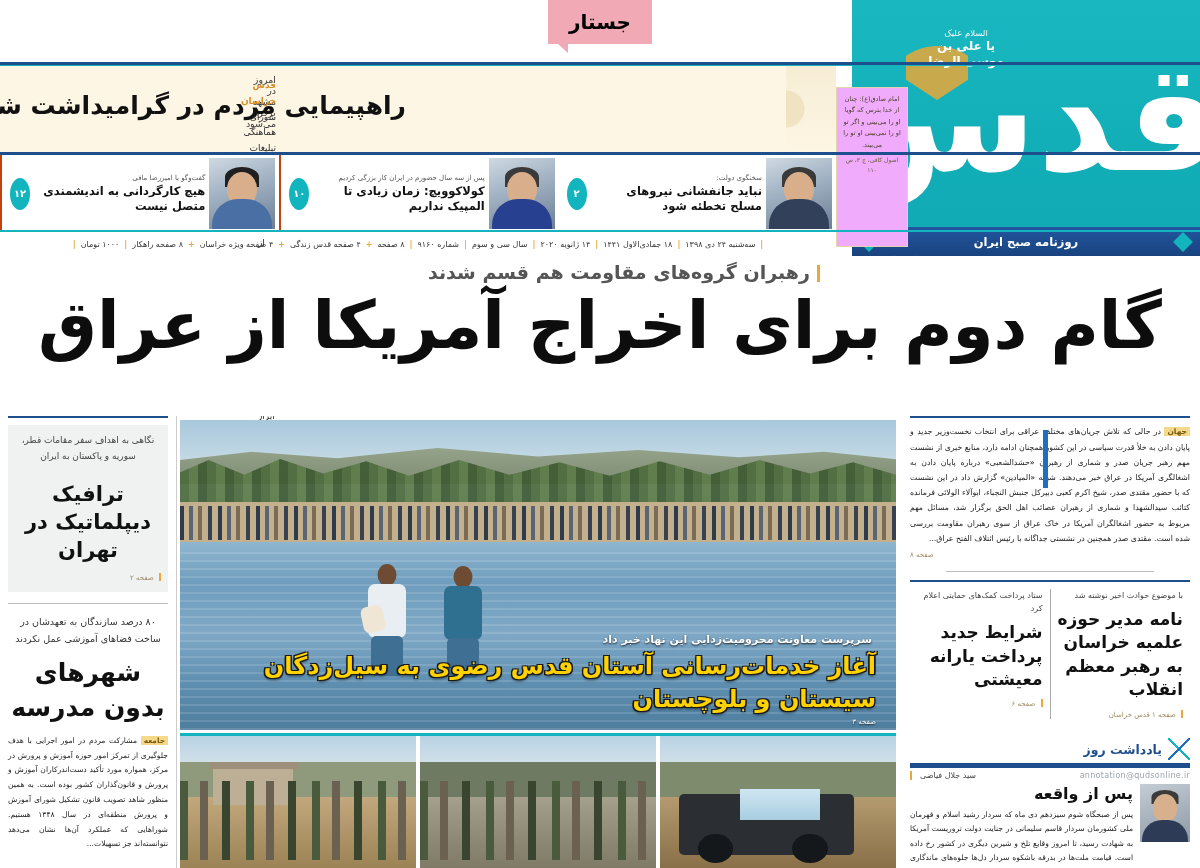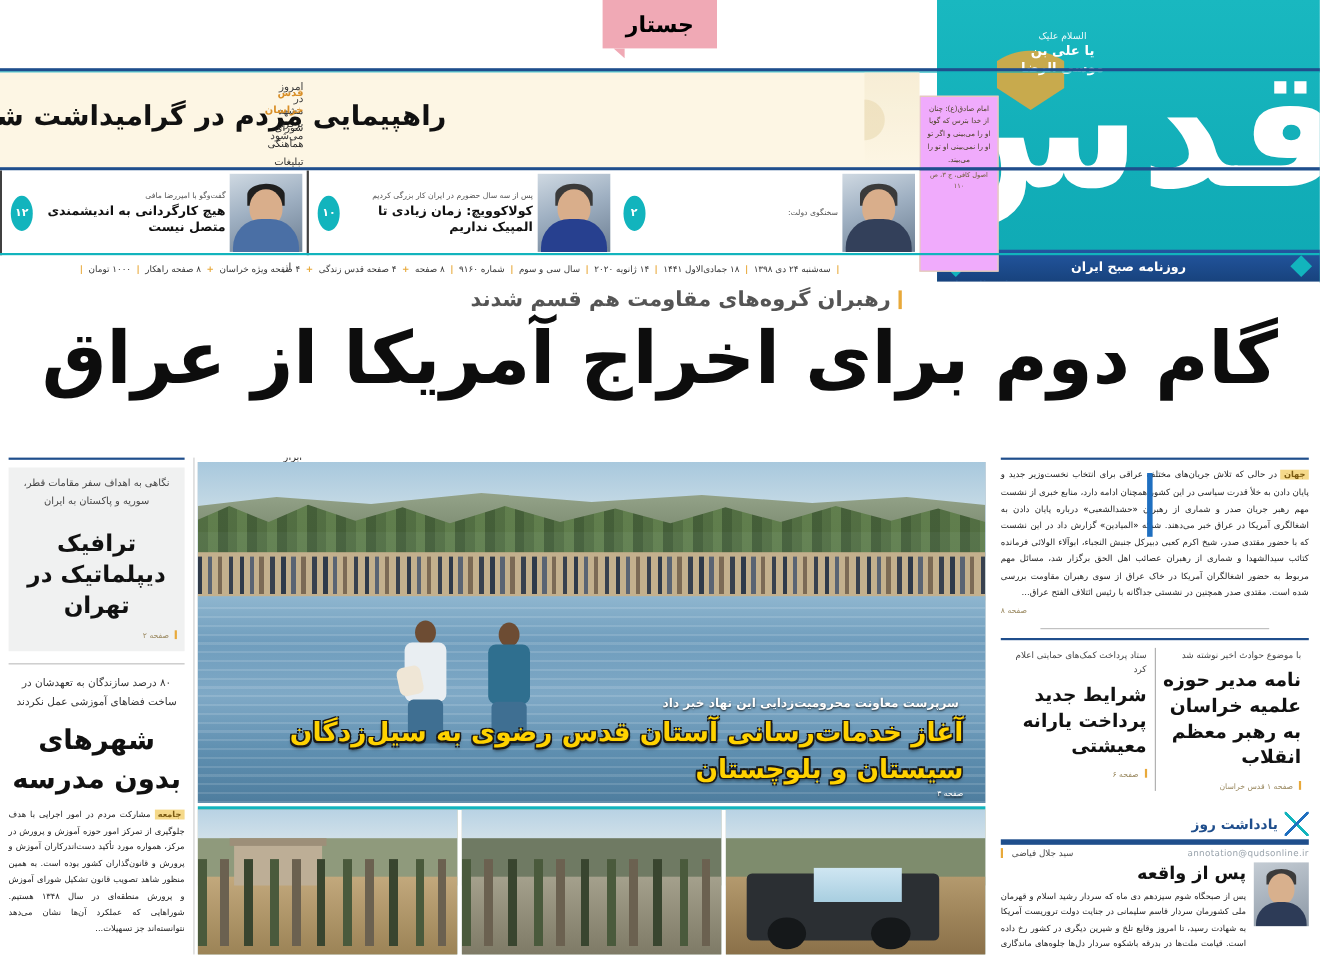--- a/index.html
+++ b/index.html
@@ -114,21 +114,21 @@
   
   .teasers{
     position:absolute;top:155px;right:364px;left:0;height:77px;
     display:flex;flex-direction:row-reverse;
     background:#fff;
   }
   .teaser-rule-top{position:absolute;top:152px;right:0;left:0;height:3px;background:#1f4e8c;}
   .teaser-rule-bot{position:absolute;top:230px;right:0;left:0;height:2px;background:#12b4bd;}
   .teaser{
     position:relative;flex:1;display:flex;flex-direction:row;align-items:center;
-    border-left:2px solid #404040;box-sizing:border-box;padding:3px 4px;
+    border-left:2px solid #c2410c;box-sizing:border-box;padding:3px 4px;
     overflow:hidden;
   }
   .teaser:last-child{border-left:none;}
   .teaser-photo{
     width:66px;height:71px;flex:0 0 66px;
     background:linear-gradient(160deg,#cfd9e2 0%,#9fb0c2 45%,#6d7f93 100%);
     position:relative;overflow:hidden;
   }
   .teaser-photo .face{
     position:absolute;left:50%;top:14px;transform:translateX(-50%);
@@ -444,20 +444,21 @@
     </div>
     <div class="teaser">
       <div class="teaser-photo p3">
         <span class="hair"></span>
         <span class="face"></span>
         <span class="body"></span>
       </div>
       <div class="teaser-body">
         <div class="teaser-text">
           <div class="teaser-kicker">سخنگوی دولت:</div>
+          <div class="teaser-title">نباید جانفشانی نیروهای مسلح تخطئه شود</div>
         </div>
         <div class="page-badge">۲</div>
       </div>
     </div>
   </div>
   <div class="teaser-rule-bot"></div>
 
   <div class="datebar">
     <span class="sep">|</span>
     <span>سه‌شنبه ۲۴ دی ۱۳۹۸</span>

